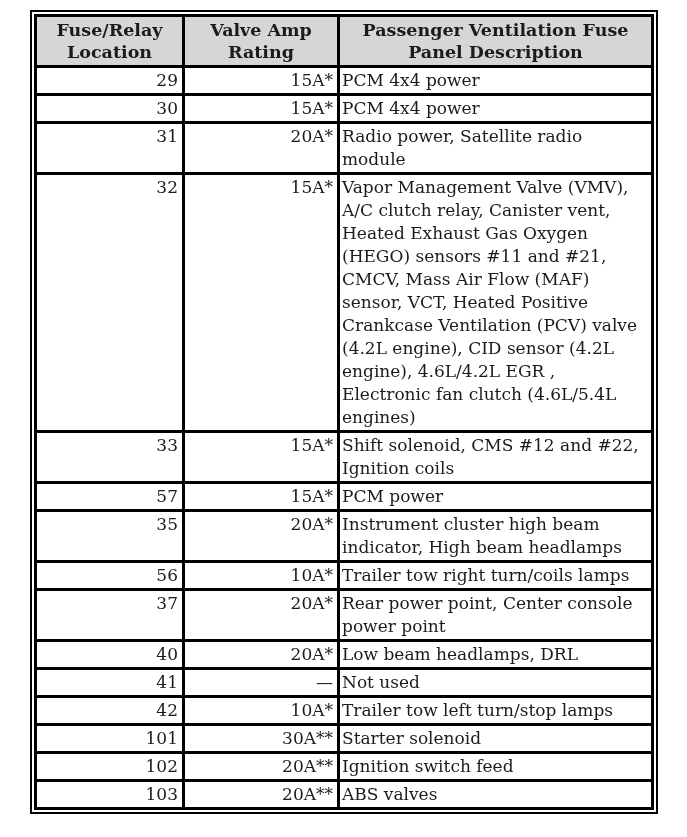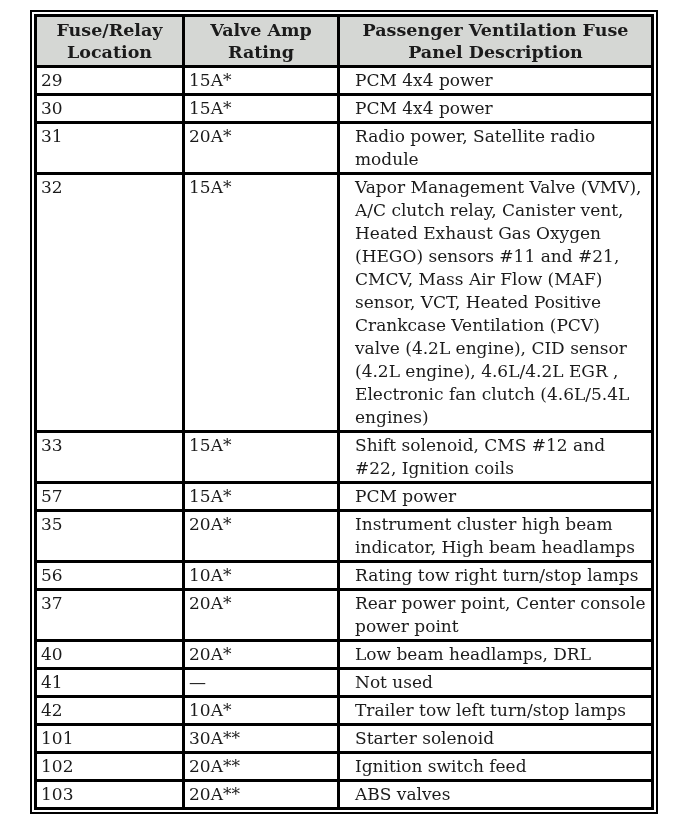--- a/index.html
+++ b/index.html
@@ -37,26 +37,26 @@
   table.fuse-table th {
     background: #d5d7d4;
     font-weight: bold;
     font-size: 17.5px;
     text-align: center;
     padding: 2px 6px;
     line-height: 22px;
   }
   td.cell-location,
   td.cell-rating {
-    text-align: left;
+    text-align: right;
     padding: 1px 4px;
   }
   td.cell-description {
     text-align: left;
-    padding: 1px 4px 1px 15px;
+    padding: 1px 4px 1px 2px;
   }
   col.col-location { width: 148px; }
   col.col-rating   { width: 155px; }
   col.col-description { width: auto; }
 </style>
 </head>
 <body>
 
 <div class="page">
   <div class="table-frame">
@@ -105,21 +105,21 @@
     <td class="cell-description">PCM power</td>
   </tr>
           <tr>
     <td class="cell-location">35</td>
     <td class="cell-rating">20A*</td>
     <td class="cell-description">Instrument cluster high beam indicator, High beam headlamps</td>
   </tr>
           <tr>
     <td class="cell-location">56</td>
     <td class="cell-rating">10A*</td>
-    <td class="cell-description">Rating tow right turn/stop lamps</td>
+    <td class="cell-description">Trailer tow right turn/coils lamps</td>
   </tr>
           <tr>
     <td class="cell-location">37</td>
     <td class="cell-rating">20A*</td>
     <td class="cell-description">Rear power point, Center console power point</td>
   </tr>
           <tr>
     <td class="cell-location">40</td>
     <td class="cell-rating">20A*</td>
     <td class="cell-description">Low beam headlamps, DRL</td>

